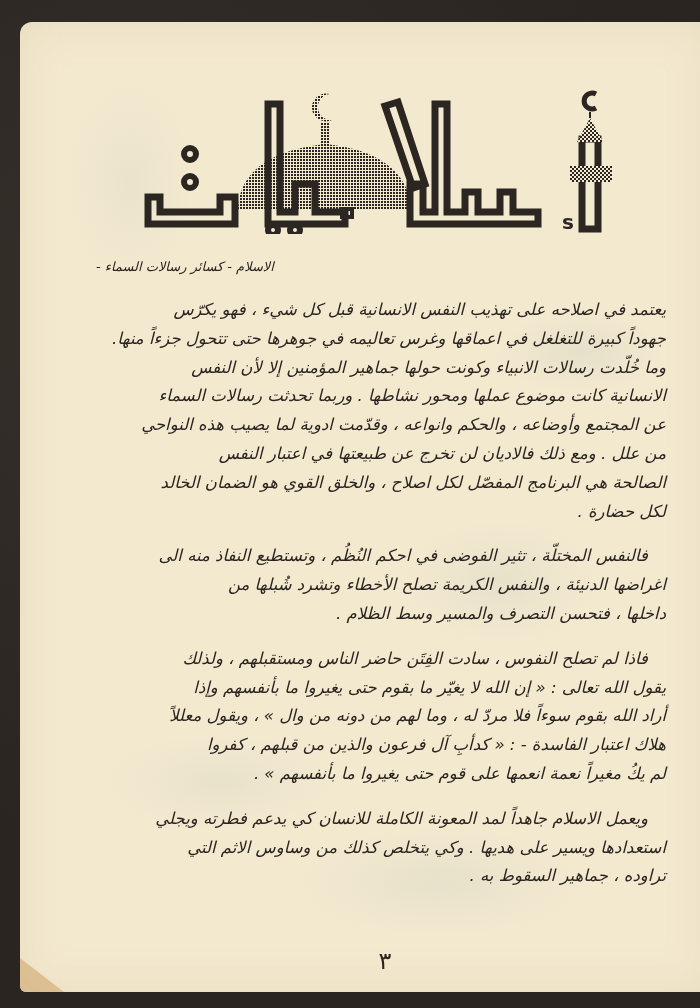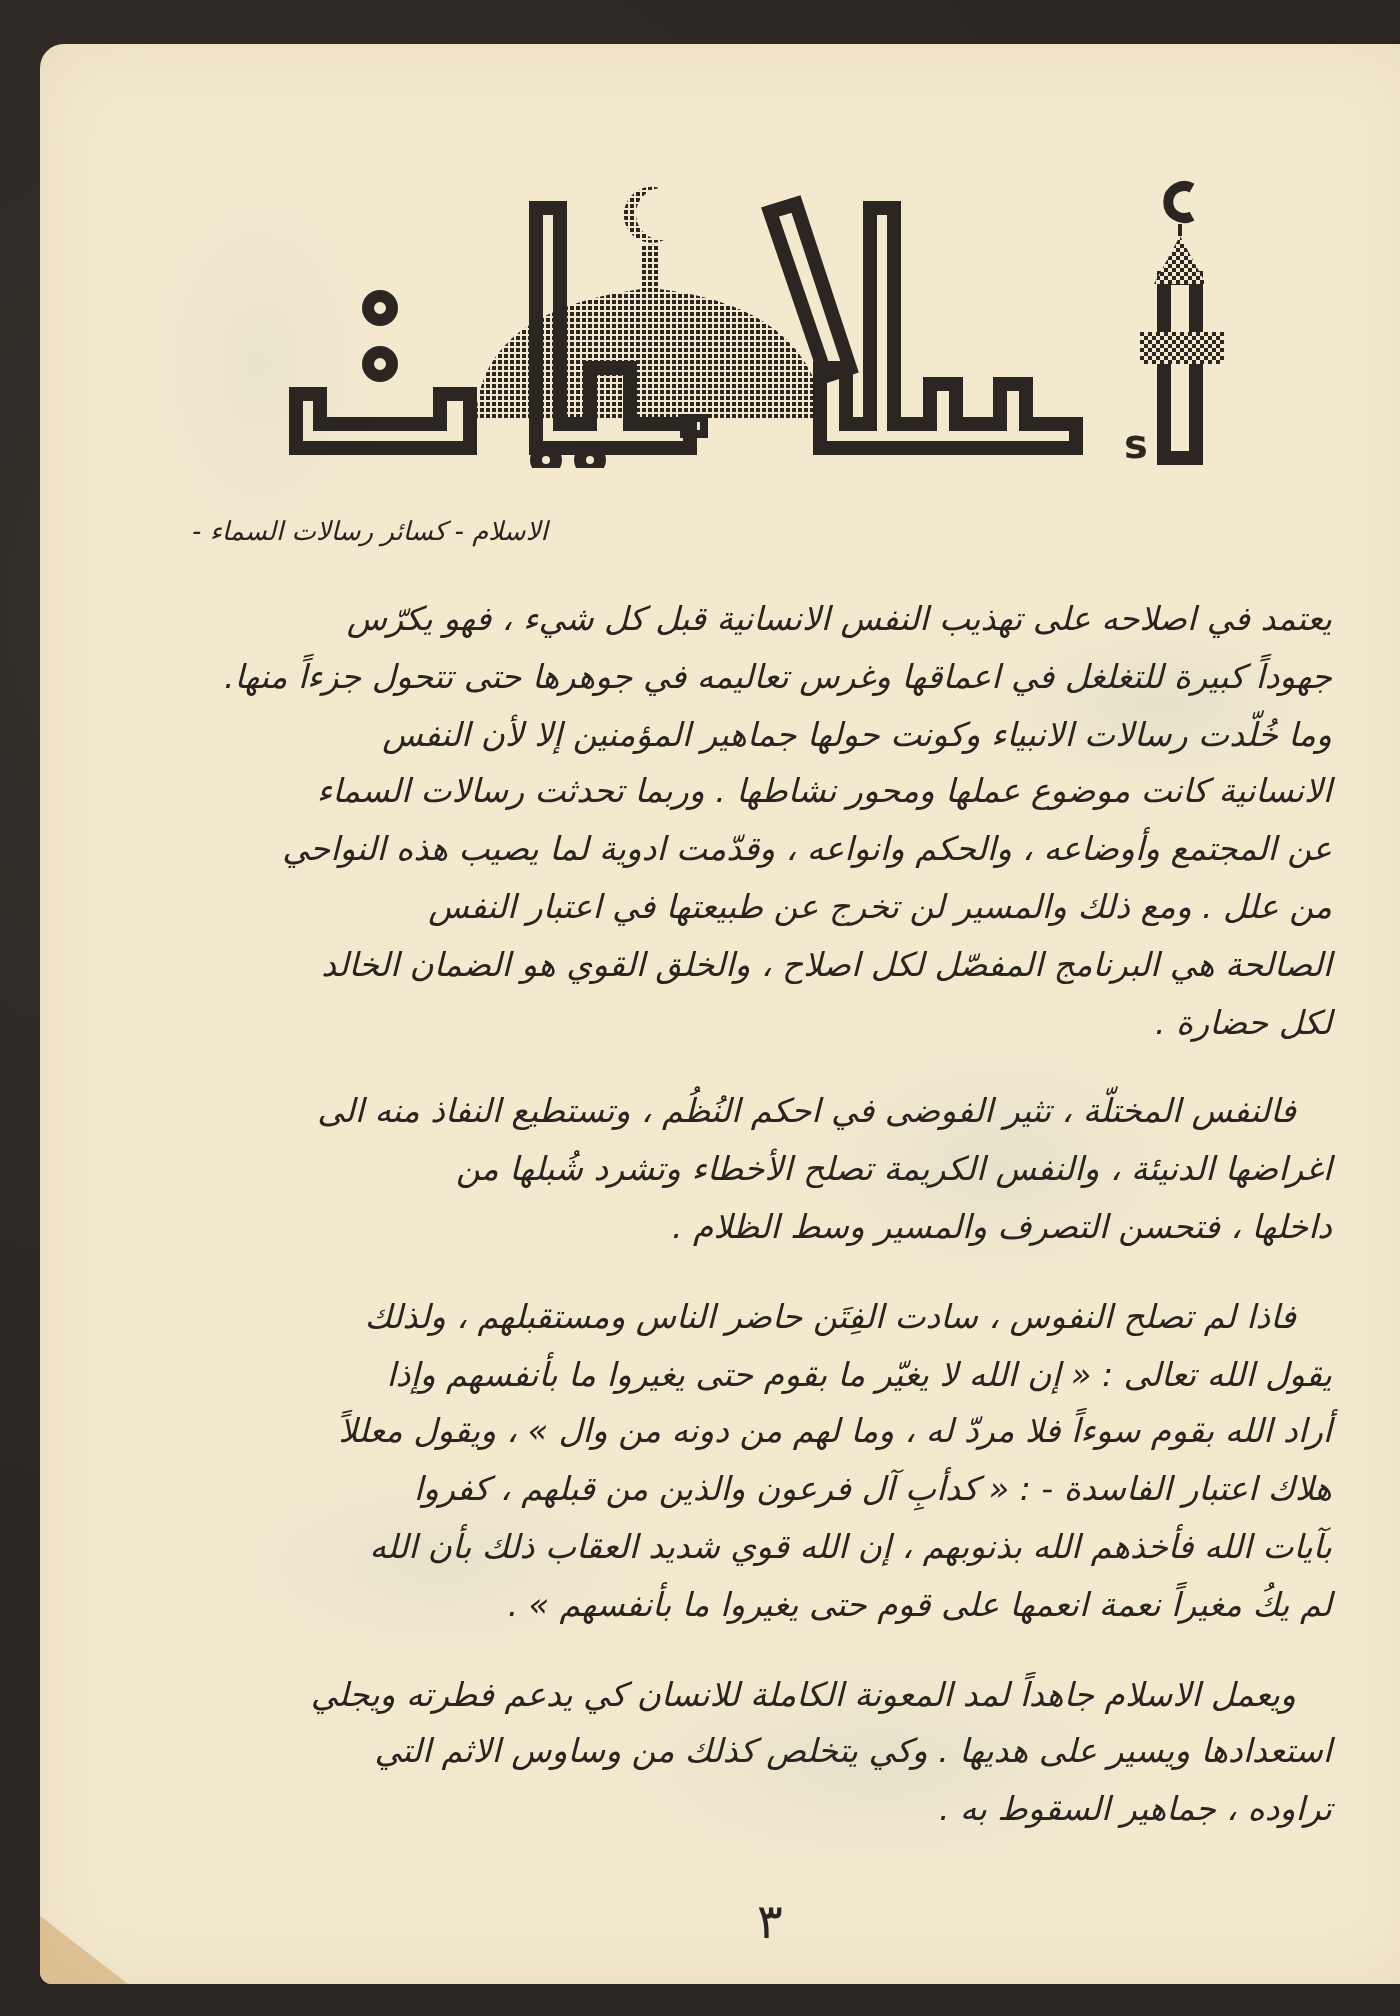--- a/index.html
+++ b/index.html
@@ -170,38 +170,37 @@
 
   <div class="article">
     <p class="subtitle">الاسلام - كسائر رسالات السماء -</p>
 
     <p class="para">
       <span class="line">يعتمد في اصلاحه على تهذيب النفس الانسانية قبل كل شيء ، فهو يكرّس</span>
       <span class="line">جهوداً كبيرة للتغلغل في اعماقها وغرس تعاليمه في جوهرها حتى تتحول جزءاً منها.</span>
       <span class="line">وما خُلّدت رسالات الانبياء وكونت حولها جماهير المؤمنين إلا لأن النفس</span>
       <span class="line">الانسانية كانت موضوع عملها ومحور نشاطها . وربما تحدثت رسالات السماء</span>
       <span class="line">عن المجتمع وأوضاعه ، والحكم وانواعه ، وقدّمت ادوية لما يصيب هذه النواحي</span>
-      <span class="line">من علل . ومع ذلك والمسير لن تخرج عن طبيعتها في اعتبار النفس</span>
+      <span class="line">من علل . ومع ذلك فالاديان لن تخرج عن طبيعتها في اعتبار النفس</span>
       <span class="line">الصالحة هي البرنامج المفصّل لكل اصلاح ، والخلق القوي هو الضمان الخالد</span>
       <span class="line">لكل حضارة .</span>
     </p>
 
     <p class="para">
       <span class="line indent">فالنفس المختلّة ، تثير الفوضى في احكم النُظُم ، وتستطيع النفاذ منه الى</span>
       <span class="line">اغراضها الدنيئة ، والنفس الكريمة تصلح الأخطاء وتشرد شُبلها من</span>
       <span class="line">داخلها ، فتحسن التصرف والمسير وسط الظلام .</span>
     </p>
 
 
     <p class="para">
       <span class="line indent">فاذا لم تصلح النفوس ، سادت الفِتَن حاضر الناس ومستقبلهم ، ولذلك</span>
       <span class="line">يقول الله تعالى : « إن الله لا يغيّر ما بقوم حتى يغيروا ما بأنفسهم وإذا</span>
       <span class="line">أراد الله بقوم سوءاً فلا مردّ له ، وما لهم من دونه من وال » ، ويقول معللاً</span>
       <span class="line">هلاك اعتبار الفاسدة - : « كدأبِ آل فرعون والذين من قبلهم ، كفروا</span>
-      <span class="line">بآيات الله فأخذهم الله بذنوبهم ، إن الله قوي شديد العقاب ذلك بأن الله</span>
       <span class="line">لم يكُ مغيراً نعمة انعمها على قوم حتى يغيروا ما بأنفسهم » .</span>
     </p>
 
     <p class="para">
       <span class="line indent">ويعمل الاسلام جاهداً لمد المعونة الكاملة للانسان كي يدعم فطرته ويجلي</span>
       <span class="line">استعدادها ويسير على هديها . وكي يتخلص كذلك من وساوس الاثم التي</span>
       <span class="line">تراوده ، جماهير السقوط به .</span>
     </p>
   </div>
 

